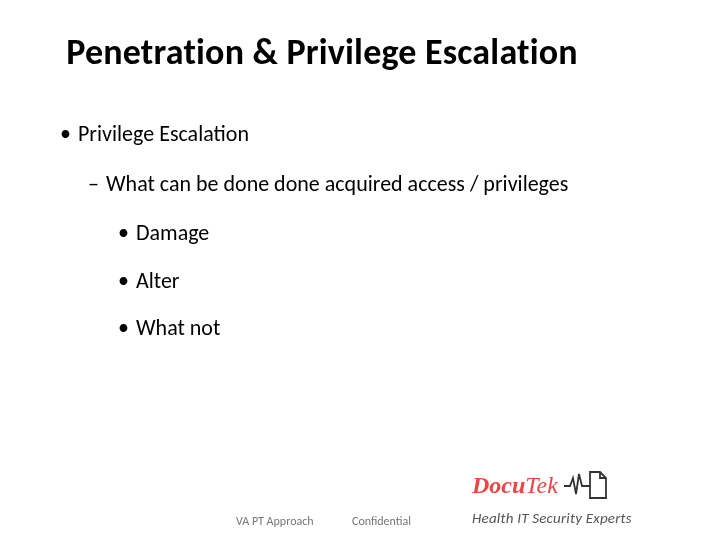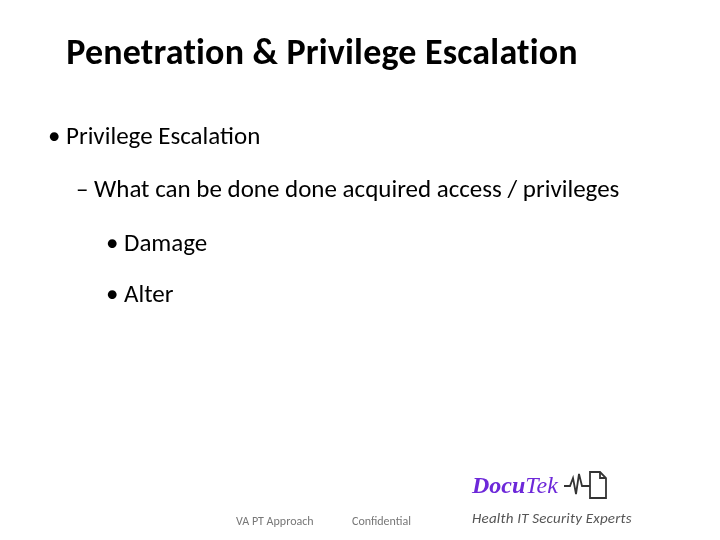--- a/index.html
+++ b/index.html
@@ -1,32 +1,32 @@
 <!DOCTYPE html>
 <html><head>
 <meta charset="utf-8">
 <style>
   * { margin: 0; padding: 0; box-sizing: border-box; }
   html, body { width: 720px; height: 540px; background: #fff; font-family: Calibri, Arial, sans-serif; color: #000; }
   .slide { position: relative; width: 720px; height: 540px; }
   .title { position: absolute; top: 30px; left: 0; width: 644px; text-align: center; font-size: 36px; font-weight: 700; letter-spacing: 0.2px; }
-  .content { position: absolute; top: 120px; left: 48px; right: 40px; font-size: 25px; line-height: 1.25; }
+  .content { position: absolute; top: 120px; left: 60px; right: 40px; font-size: 22px; line-height: 1.25; }
   .lvl1 { margin: 0 0 22px 0; }
   .lvl1 .bullet { display: inline-block; width: 18px; }
   .lvl2 { margin: 0 0 22px 28px; }
   .lvl2 .dash { display: inline-block; width: 18px; }
   .lvl3-wrap { margin-left: 58px; }
   .lvl3 { margin: 0 0 20px 0; }
   .lvl3 .bullet { display: inline-block; width: 18px; }
   .footer { position: absolute; bottom: 26px; left: 0; width: 720px; font-size: 12px; color: #777; }
   .footer-left { position: absolute; left: 236px; }
   .footer-right { position: absolute; left: 352px; }
   .logo { position: absolute; right: 28px; bottom: 18px; width: 220px; height: 54px; }
   .logo-row { display: flex; align-items: center; gap: 6px; }
-  .logo-text { font-family: Georgia, 'Times New Roman', serif; font-size: 24px; font-weight: 700; color: #6d28d9; font-style: italic; }
+  .logo-text { font-family: Georgia, 'Times New Roman', serif; font-size: 24px; font-weight: 700; color: #ef4444; font-style: italic; }
   .logo-text .thin { font-weight: 400; }
   .tagline { font-size: 15px; color: #555; margin-top: 7px; letter-spacing: 0.2px; font-style: italic; }
   .pulse-svg { flex-shrink: 0; }
 </style>
 </head>
 <body>
 
 <div class="slide">
 
   <div class="title">Penetration &amp; Privilege Escalation</div>
@@ -38,20 +38,23 @@
     <div class="lvl2">
       <span class="dash">–</span><span>What can be done done acquired access / privileges</span>
     </div>
     <div class="lvl3-wrap">
       <div class="lvl3">
         <span class="bullet">•</span><span>Damage</span>
       </div>
       <div class="lvl3">
         <span class="bullet">•</span><span>Alter</span>
       </div>
+      <div class="lvl3">
+        <span class="bullet">•</span><span>What not</span>
+      </div>
     </div>
   </div>
 
   <div class="footer">
     <span class="footer-left">VA PT Approach</span>
     <span class="footer-right">Confidential</span>
   </div>
 
   <div class="logo">
     <div class="logo-row">

